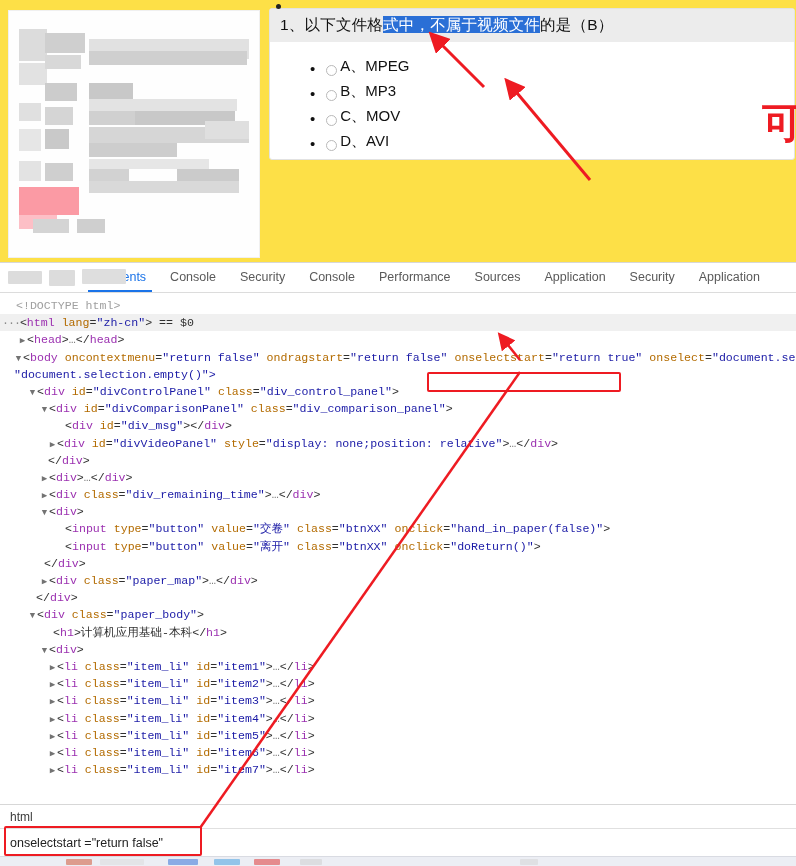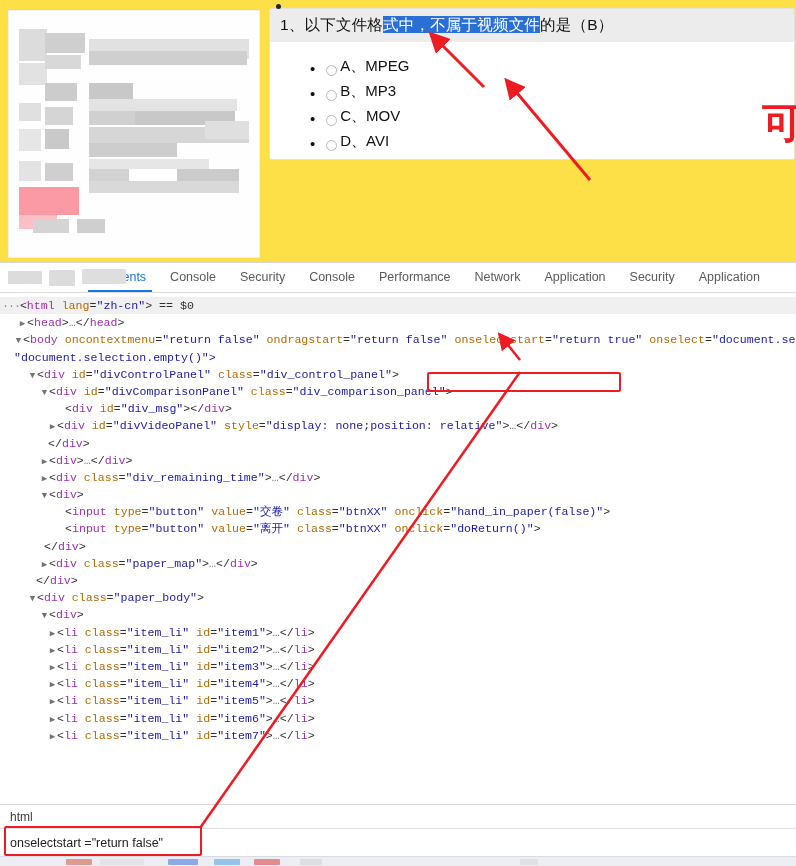--- a/index.html
+++ b/index.html
@@ -170,28 +170,31 @@
       <div class="tb-blur" style="width:34px;margin-left:4px;"></div>
       <div class="tb-blur" style="width:26px;height:16px;"></div>
       <div id="tab-elements-wrap" class="tab active">
         <span>Elements</span>
         <span id="tab-elements-mask"></span>
       </div>
       <div class="tab">Console</div>
       <div class="tab">Security</div>
       <div class="tab">Console</div>
       <div class="tab">Performance</div>
-      <div class="tab">Network</div>
+      <div class="tab">Sources</div>
       <div class="tab">Application</div>
       <div class="tab">Security</div>
       <div class="tab">Application</div>
     </div>
 
     <div id="dom-tree">
 
+      <div class="ln" style="padding-left:16px;">
+        <span class="cmt">&lt;!DOCTYPE html&gt;</span>
+      </div>
 
       <div class="ln sel-row" style="padding-left:0px;">
         <span class="dots" style="padding-left:2px;">···</span><span class="punc">&lt;</span><span class="tag">html</span> <span class="attr">lang</span><span class="eq">=</span><span class="val">"zh-cn"</span><span class="punc">&gt;</span> <span class="dollar">== $0</span>
       </div>
 
       <div class="ln" style="padding-left:18px;">
         <span class="tw closed"></span><span class="punc">&lt;</span><span class="tag">head</span><span class="punc">&gt;</span><span class="ellip">…</span><span class="punc">&lt;/</span><span class="tag">head</span><span class="punc">&gt;</span>
       </div>
 
       <div class="ln" style="padding-left:14px;">
@@ -251,20 +254,23 @@
       </div>
 
       <div class="ln" style="padding-left:36px;">
         <span class="punc">&lt;/</span><span class="tag">div</span><span class="punc">&gt;</span>
       </div>
 
       <div class="ln" style="padding-left:28px;">
         <span class="tw open"></span><span class="punc">&lt;</span><span class="tag">div</span> <span class="attr">class</span><span class="eq">=</span><span class="val">"paper_body"</span><span class="punc">&gt;</span>
       </div>
 
+      <div class="ln" style="padding-left:44px;">
+        <span class="tw none"></span><span class="punc">&lt;</span><span class="tag">h1</span><span class="punc">&gt;</span><span class="txt">计算机应用基础-本科</span><span class="punc">&lt;/</span><span class="tag">h1</span><span class="punc">&gt;</span>
+      </div>
 
       <div class="ln" style="padding-left:40px;">
         <span class="tw open"></span><span class="punc">&lt;</span><span class="tag">div</span><span class="punc">&gt;</span>
       </div>
 
 
       <div class="ln" style="padding-left:48px;">
         <span class="tw closed"></span><span class="punc">&lt;</span><span class="tag">li</span> <span class="attr">class</span><span class="eq">=</span><span class="val">"<span>item_li</span>"</span> <span class="attr">id</span><span class="eq">=</span><span class="val">"<span>item1</span>"</span><span class="punc">&gt;</span><span class="ellip">…</span><span class="punc">&lt;/</span><span class="tag">li</span><span class="punc">&gt;</span>
       </div>
       <div class="ln" style="padding-left:48px;">

